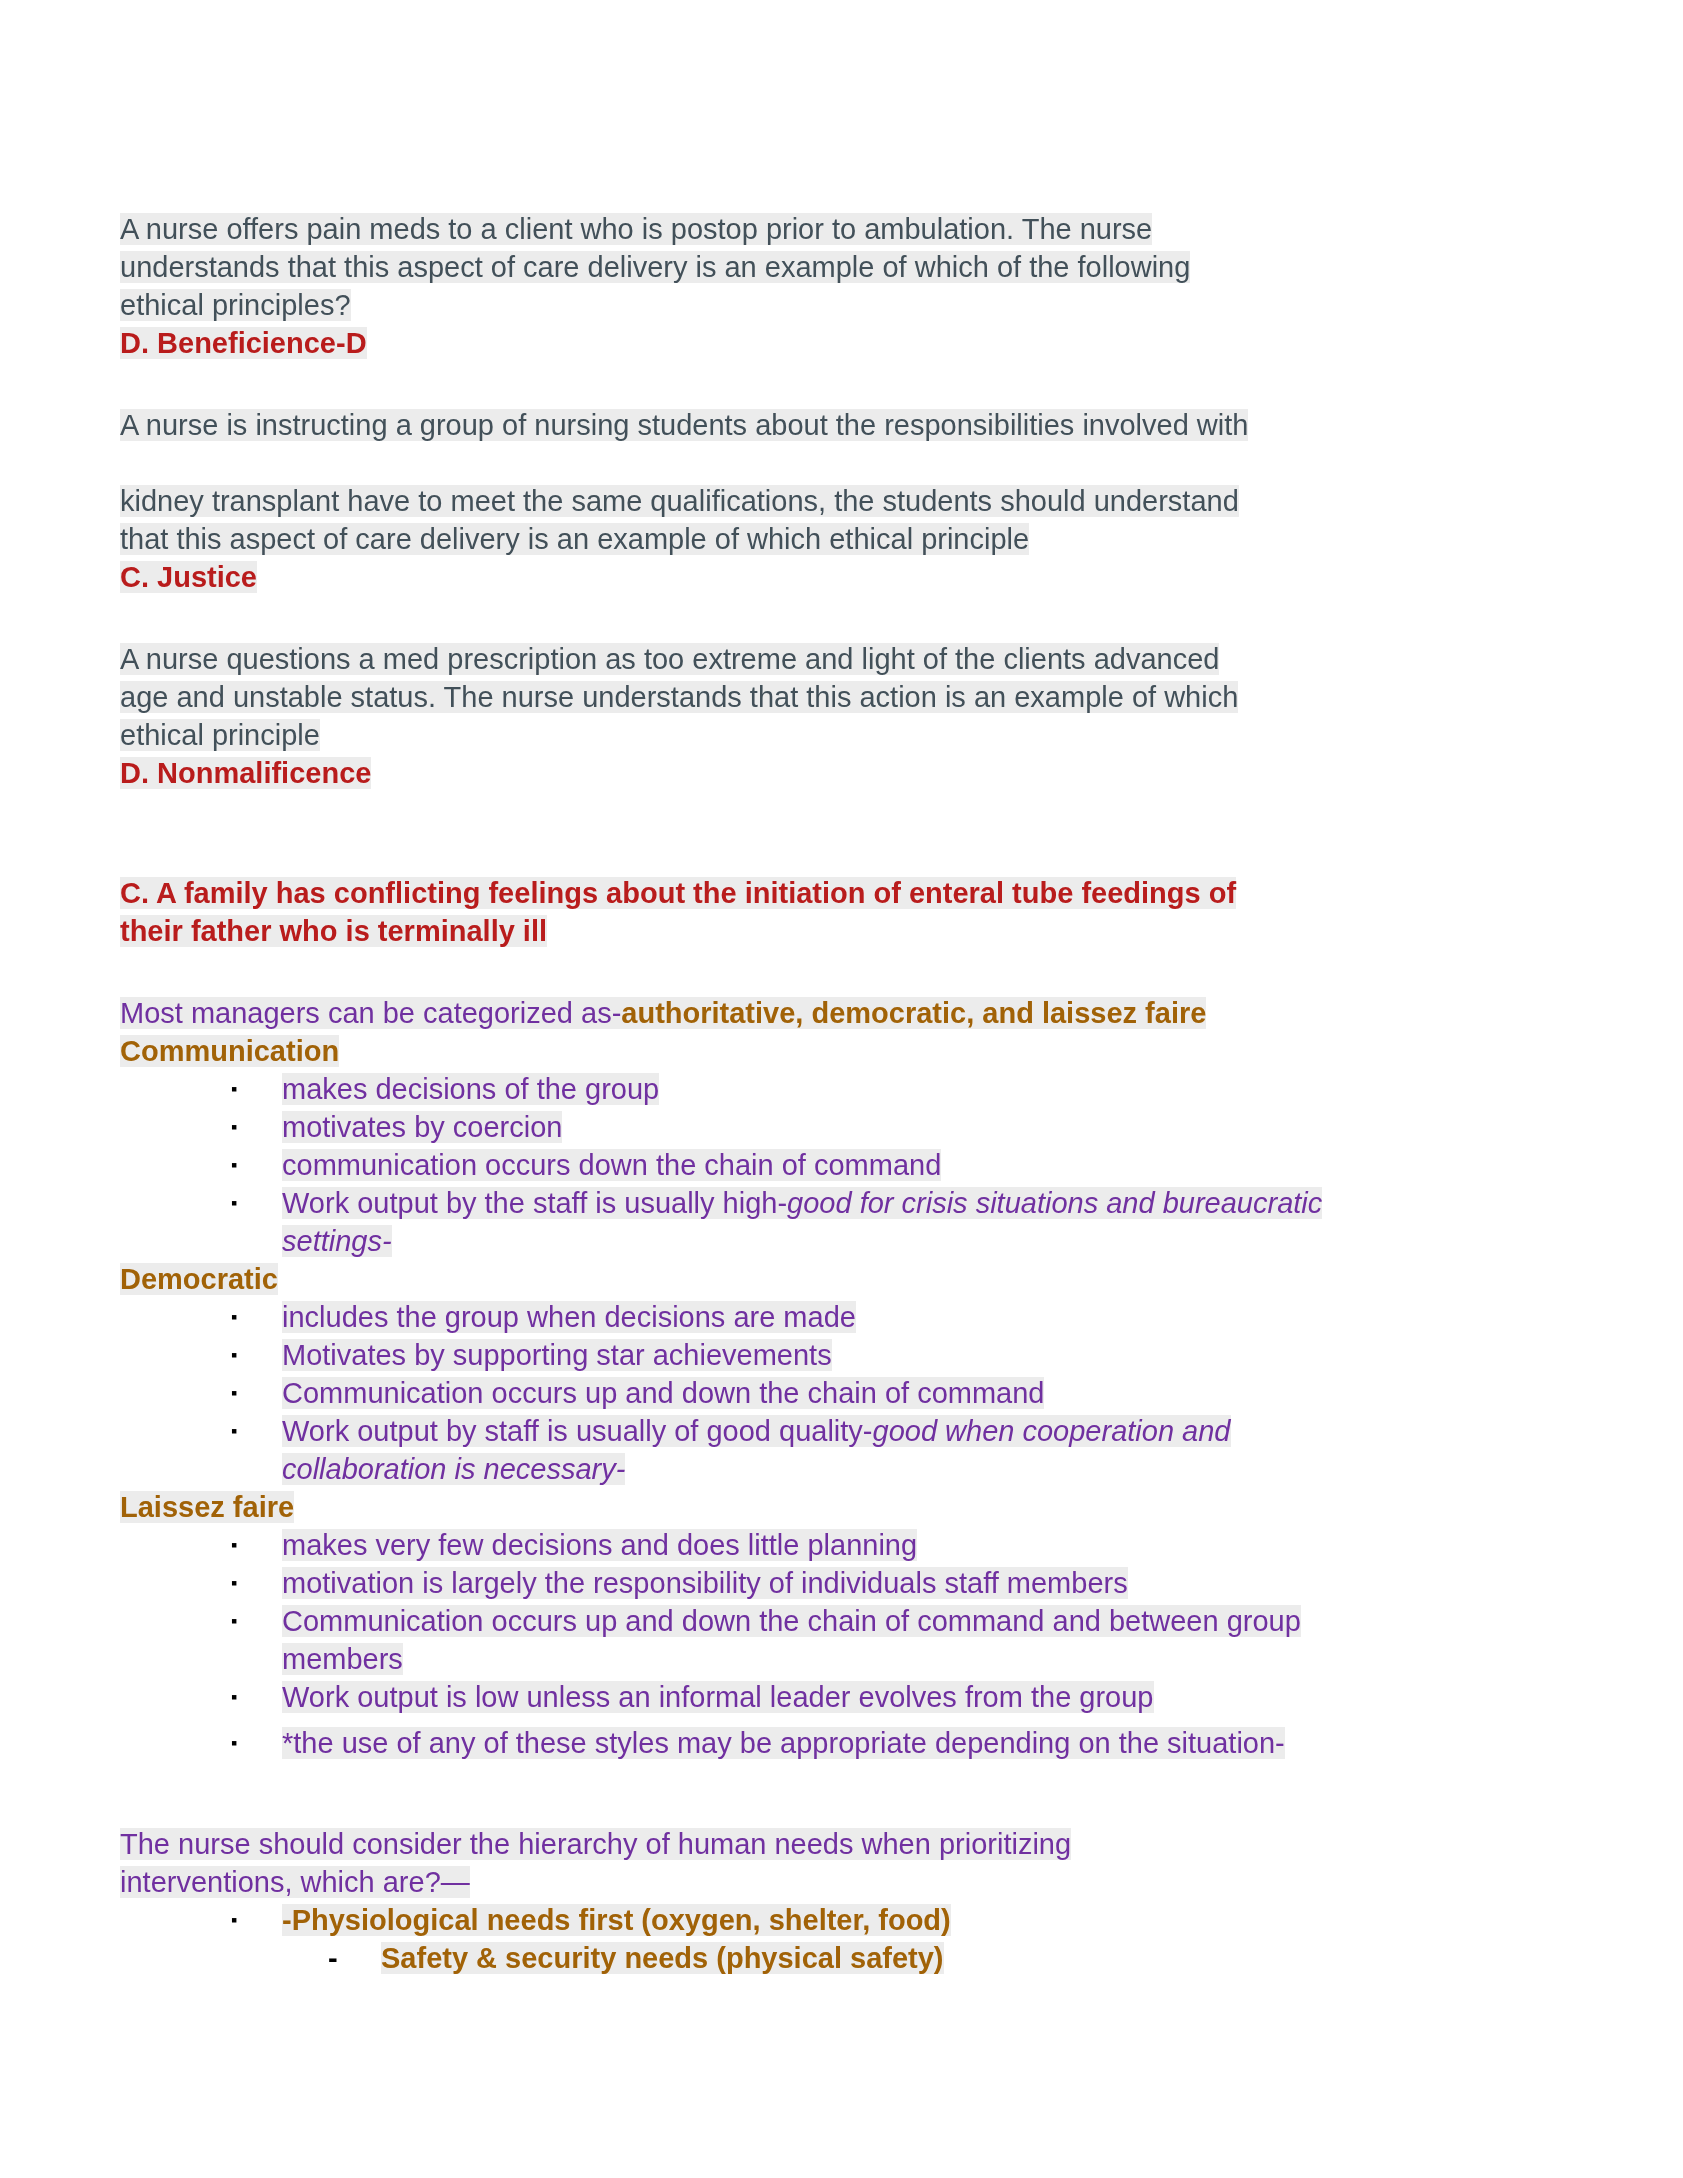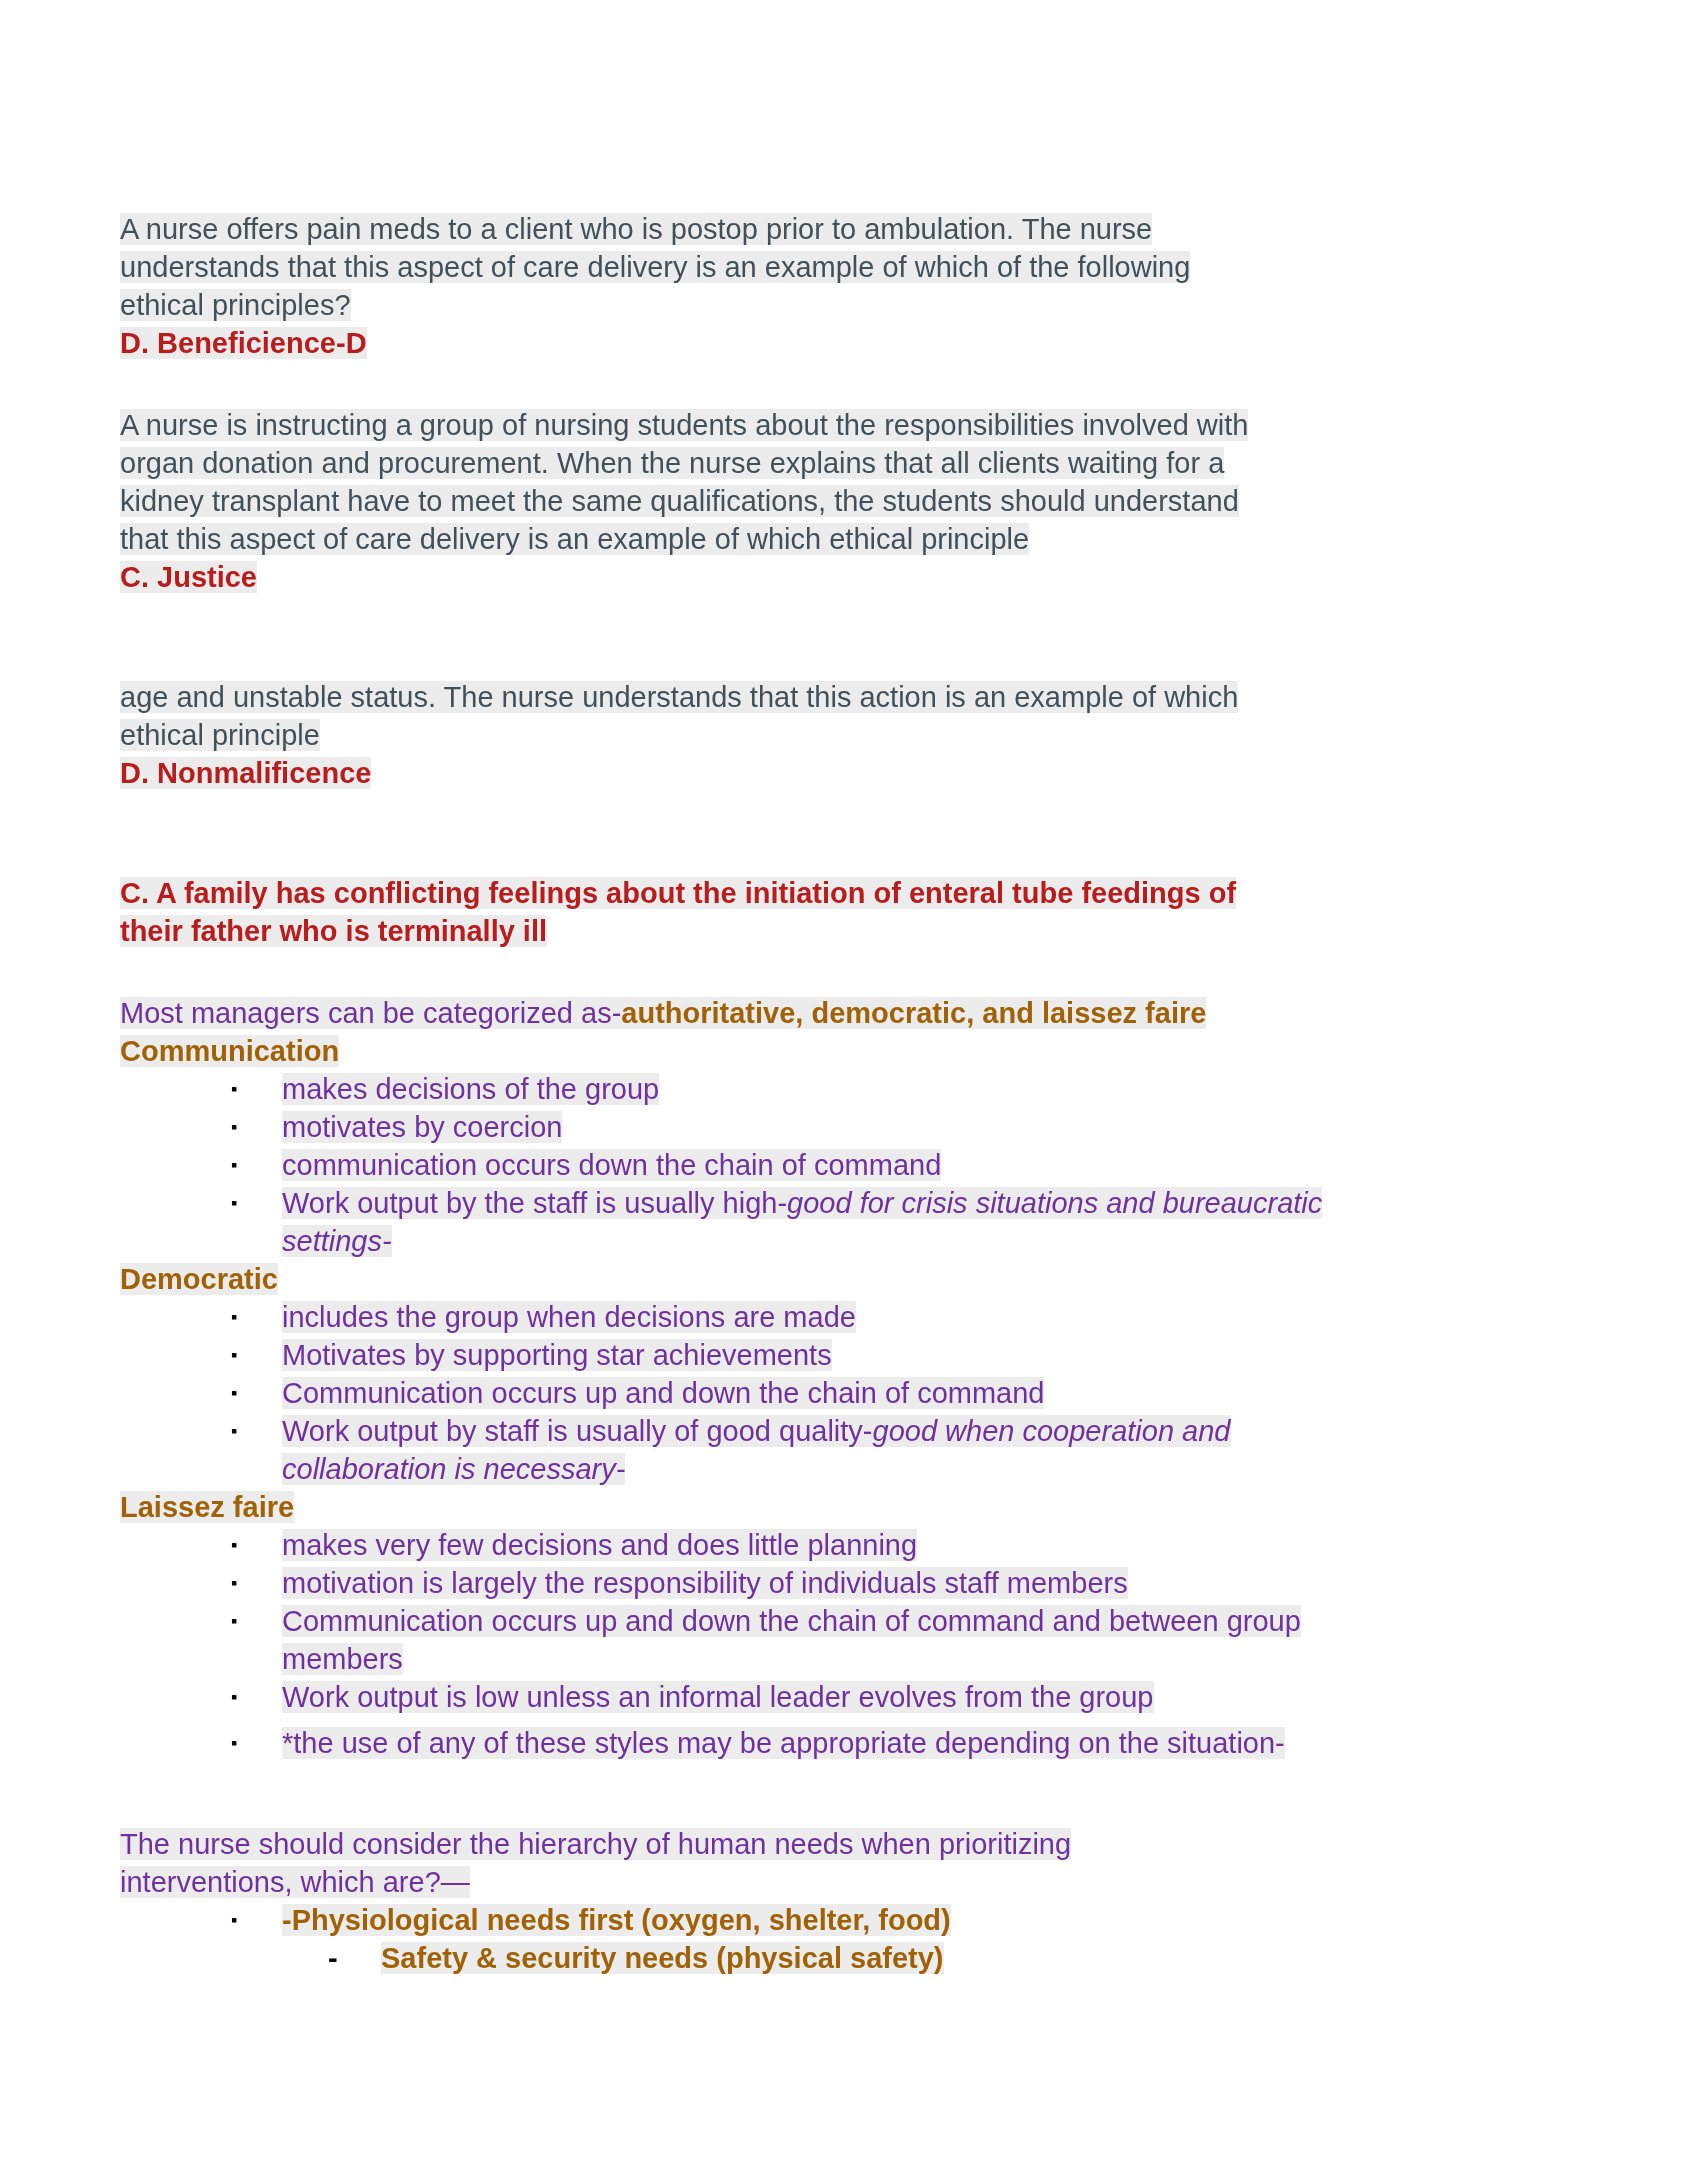--- a/index.html
+++ b/index.html
@@ -47,30 +47,30 @@
     <span class="hl q">A nurse offers pain meds to a client who is postop prior to ambulation. The nurse</span><br>
     <span class="hl q">understands that this aspect of care delivery is an example of which of the following</span><br>
     <span class="hl q">ethical principles?</span><br>
     <b class="hl ans">D. Beneficience-D</b>
   </div>
 
   <div class="sp"></div>
 
   <div class="para">
     <span class="hl q">A nurse is instructing a group of nursing students about the responsibilities involved with</span><br>
-    <span class="hl q">organ donation and procurement. When the nurse explains that all clients waiting for a</span><br>
+    <br>
     <span class="hl q">kidney transplant have to meet the same qualifications, the students should understand</span><br>
     <span class="hl q">that this aspect of care delivery is an example of which ethical principle</span><br>
     <b class="hl ans">C. Justice</b>
   </div>
 
   <div class="sp"></div>
 
   <div class="para">
-    <br>
+    <span class="hl q">A nurse questions a med prescription as too extreme and light of the clients advanced</span><br>
     <span class="hl q">age and unstable status. The nurse understands that this action is an example of which</span><br>
     <span class="hl q">ethical principle</span><br>
     <b class="hl ans">D. Nonmalificence</b>
   </div>
 
   <div class="sp"></div>
 
   <div class="para">
     <br>
     <b class="hl ans">C. A family has conflicting feelings about the initiation of enteral tube feedings of</b><br>

